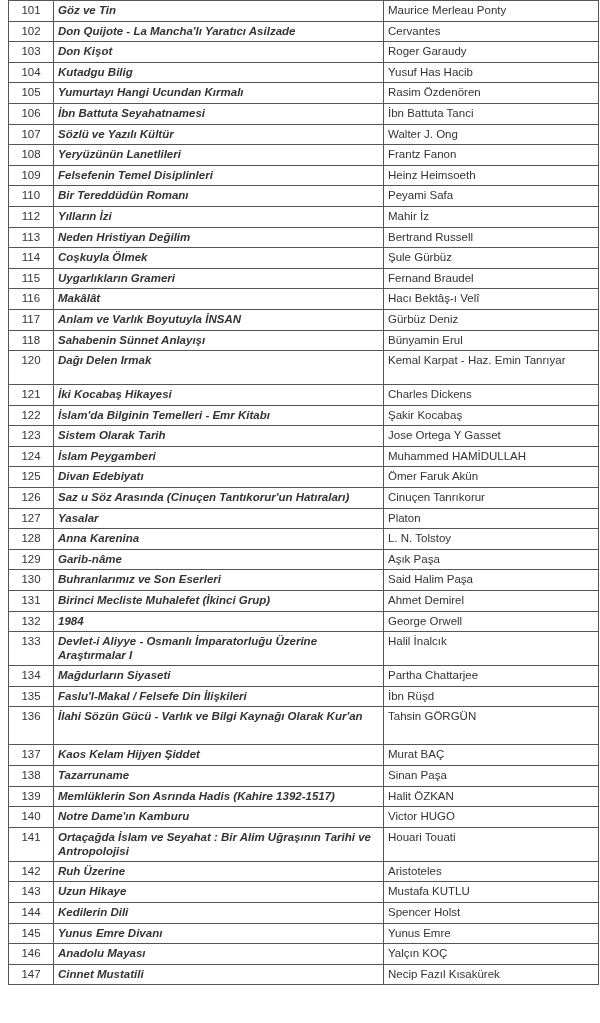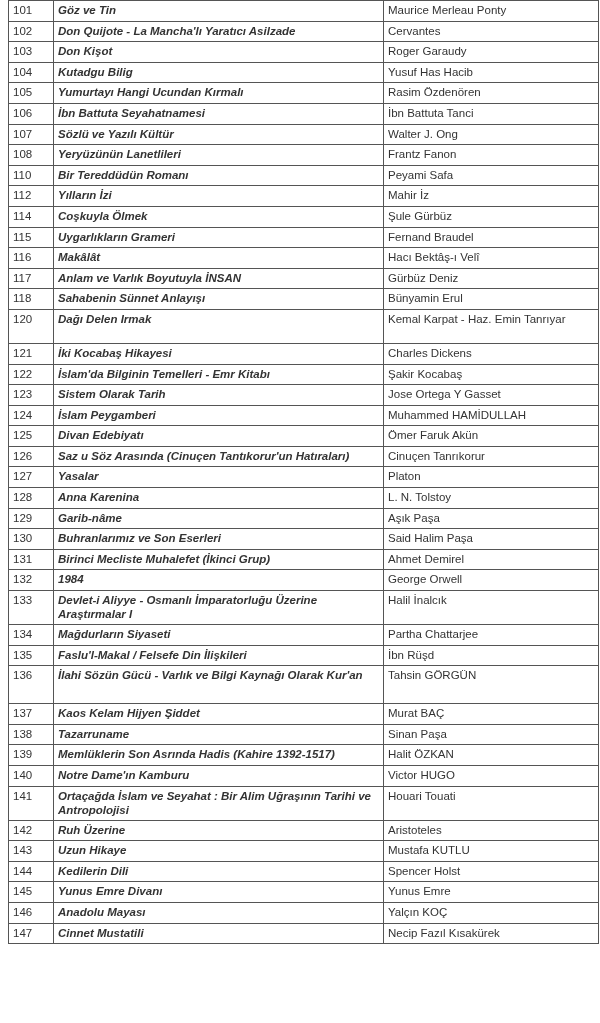--- a/index.html
+++ b/index.html
@@ -30,20 +30,21 @@
       vertical-align: top;
       line-height: 14px;
       padding-top: 2px;
       padding-bottom: 2px;
       overflow: hidden;
     }
     col.c-num { width: 45px; }
     col.c-title { width: 330px; }
     col.c-author { width: 215px; }
     td.num {
+      text-align: center;
       color: #333;
     }
     td.title {
       font-style: italic;
       color: #333;
       font-weight: bold;
     }
     td.author {
       color: #333;
     }
@@ -105,28 +106,38 @@
           <td class="num">107</td>
           <td class="title">Sözlü ve Yazılı Kültür</td>
           <td class="author">Walter J. Ong</td>
         </tr>
         <tr class="r-std">
           <td class="num">108</td>
           <td class="title">Yeryüzünün Lanetlileri</td>
           <td class="author">Frantz Fanon</td>
         </tr>
         <tr class="r-std">
+          <td class="num">109</td>
+          <td class="title">Felsefenin Temel Disiplinleri</td>
+          <td class="author">Heinz Heimsoeth</td>
+        </tr>
+        <tr class="r-std">
           <td class="num">110</td>
           <td class="title">Bir Tereddüdün Romanı</td>
           <td class="author">Peyami Safa</td>
         </tr>
         <tr class="r-std">
           <td class="num">112</td>
           <td class="title">Yılların İzi</td>
           <td class="author">Mahir İz</td>
+        </tr>
+        <tr class="r-std">
+          <td class="num">113</td>
+          <td class="title">Neden Hristiyan Değilim</td>
+          <td class="author">Bertrand Russell</td>
         </tr>
         <tr class="r-std">
           <td class="num">114</td>
           <td class="title">Coşkuyla Ölmek</td>
           <td class="author">Şule Gürbüz</td>
         </tr>
         <tr class="r-std">
           <td class="num">115</td>
           <td class="title">Uygarlıkların Grameri</td>
           <td class="author">Fernand Braudel</td>

